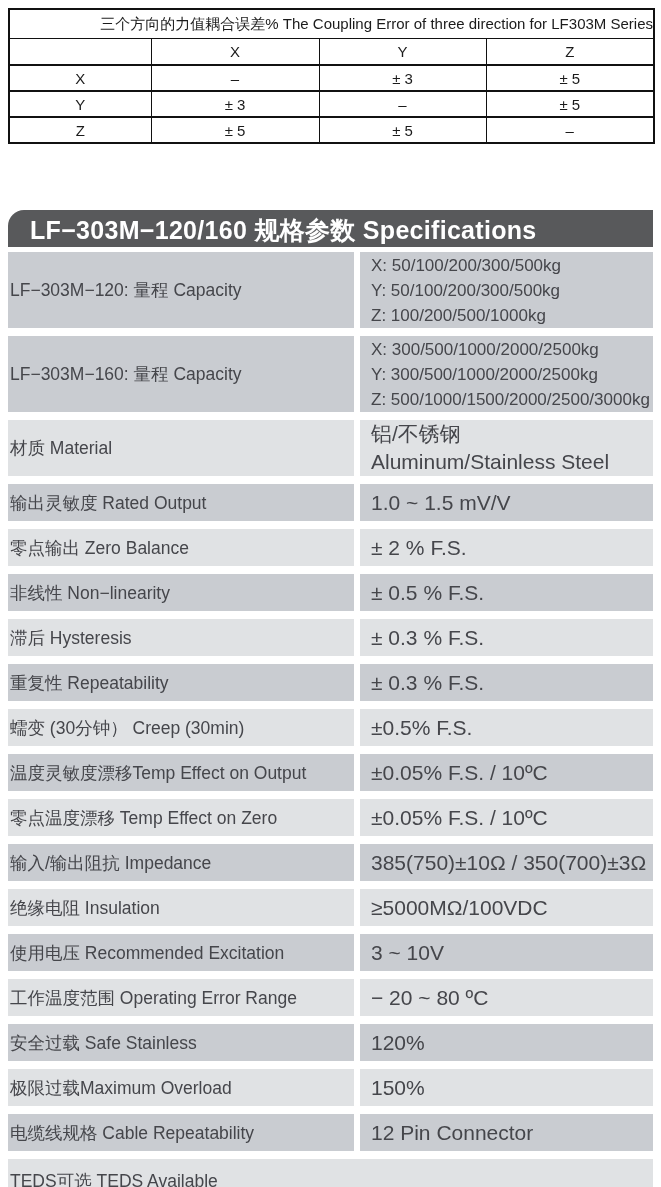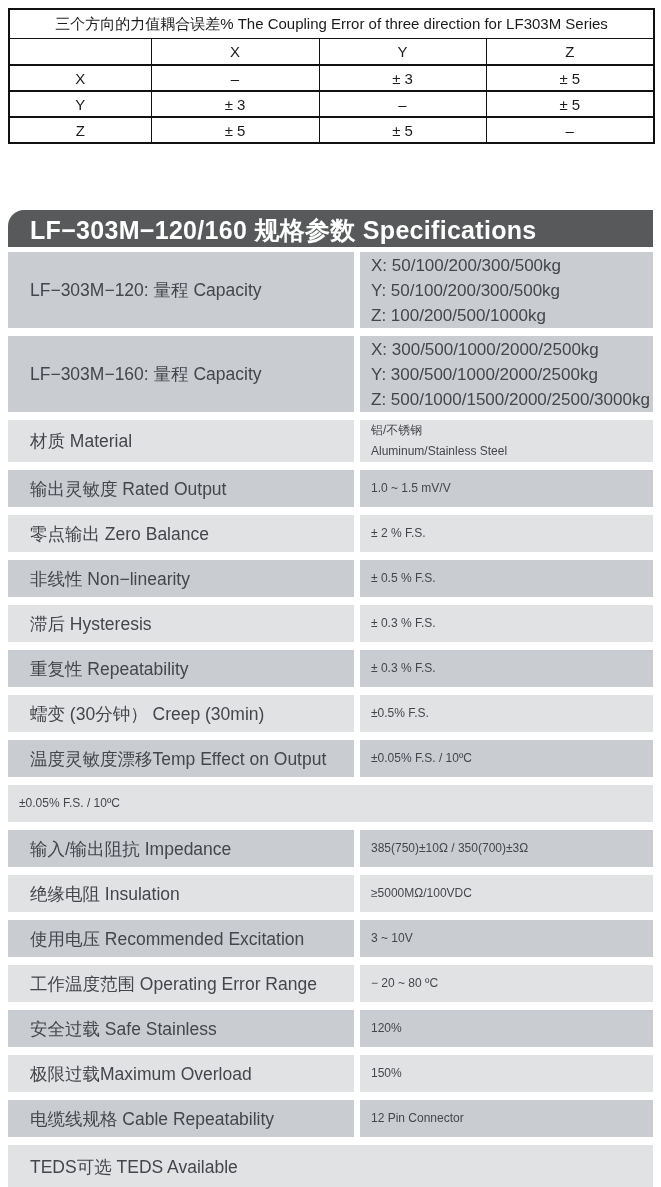--- a/index.html
+++ b/index.html
@@ -23,21 +23,21 @@
     position:absolute;left:8px;top:8px;width:645px;
     border-collapse:collapse;table-layout:fixed;
     border:2px solid var(--table-border);
   }
   .coupling td{
     border:1px solid var(--table-border);
     border-top-width:2px;border-bottom-width:2px;
     text-align:center;vertical-align:middle;
     font-size:15px;color:var(--table-text);padding:0;
   }
-  .coupling .c-title td{height:28px;border-bottom-width:1px;}
+  .coupling .c-title td{height:28px;border-bottom-width:1px;text-align:right;}
   .coupling .c-head td{height:25px;border-top-width:1px;}
   .coupling .c-row td{height:24px;}
   .coupling col.c0{width:142px;}
   .coupling col.c1{width:168px;}
   .coupling col.c2{width:167px;}
   .coupling col.c3{width:168px;}
 
   
   .spec-header{
     position:absolute;left:8px;top:210px;width:645px;height:37px;
@@ -50,29 +50,29 @@
 
   
   .spec-rows{
     position:absolute;left:8px;top:252px;width:645px;
     display:flex;flex-direction:column;gap:8px;
   }
   .spec-row{display:flex;gap:6px;min-height:37px;}
   .spec-row.tall{min-height:76px;}
   .spec-row.full{min-height:44px;}
   .spec-label{
-    width:346px;box-sizing:border-box;padding-left:22px;
+    width:346px;box-sizing:border-box;padding-left:2px;
     display:flex;align-items:center;
     font-size:17.5px;color:var(--spec-text);
   }
   .spec-value{
     flex:1;box-sizing:border-box;padding-left:11px;
     display:flex;align-items:center;
-    font-size:12px;color:var(--spec-text);
-    white-space:pre-line;line-height:21px;overflow:visible;
+    font-size:21px;color:var(--spec-text);
+    white-space:pre-line;line-height:28px;overflow:visible;
   }
   .spec-row.tall .spec-value{line-height:25px;font-size:17px;}
   .spec-row.dark .spec-label,.spec-row.dark .spec-value{background:var(--row-dark);}
   .spec-row.light .spec-label,.spec-row.light .spec-value{background:var(--row-light);}
   .spec-row.full .spec-label{width:auto;flex:1;}
 </style>
 </head>
 <body>
 
 <div class="page">
@@ -169,20 +169,21 @@
     <div class="spec-label">蠕变 (30分钟） Creep (30min)</div>
     <div class="spec-value">±0.5% F.S.</div>
   </div>
 
   <div class="spec-row dark">
     <div class="spec-label">温度灵敏度漂移Temp Effect on Output</div>
     <div class="spec-value">±0.05% F.S. / 10ºC</div>
   </div>
 
   <div class="spec-row light">
+    <div class="spec-label">零点温度漂移 Temp Effect on Zero</div>
     <div class="spec-value">±0.05% F.S. / 10ºC</div>
   </div>
 
   <div class="spec-row dark">
     <div class="spec-label">输入/输出阻抗 Impedance</div>
     <div class="spec-value">385(750)±10Ω / 350(700)±3Ω</div>
   </div>
 
   <div class="spec-row light">
     <div class="spec-label">绝缘电阻  Insulation</div>

